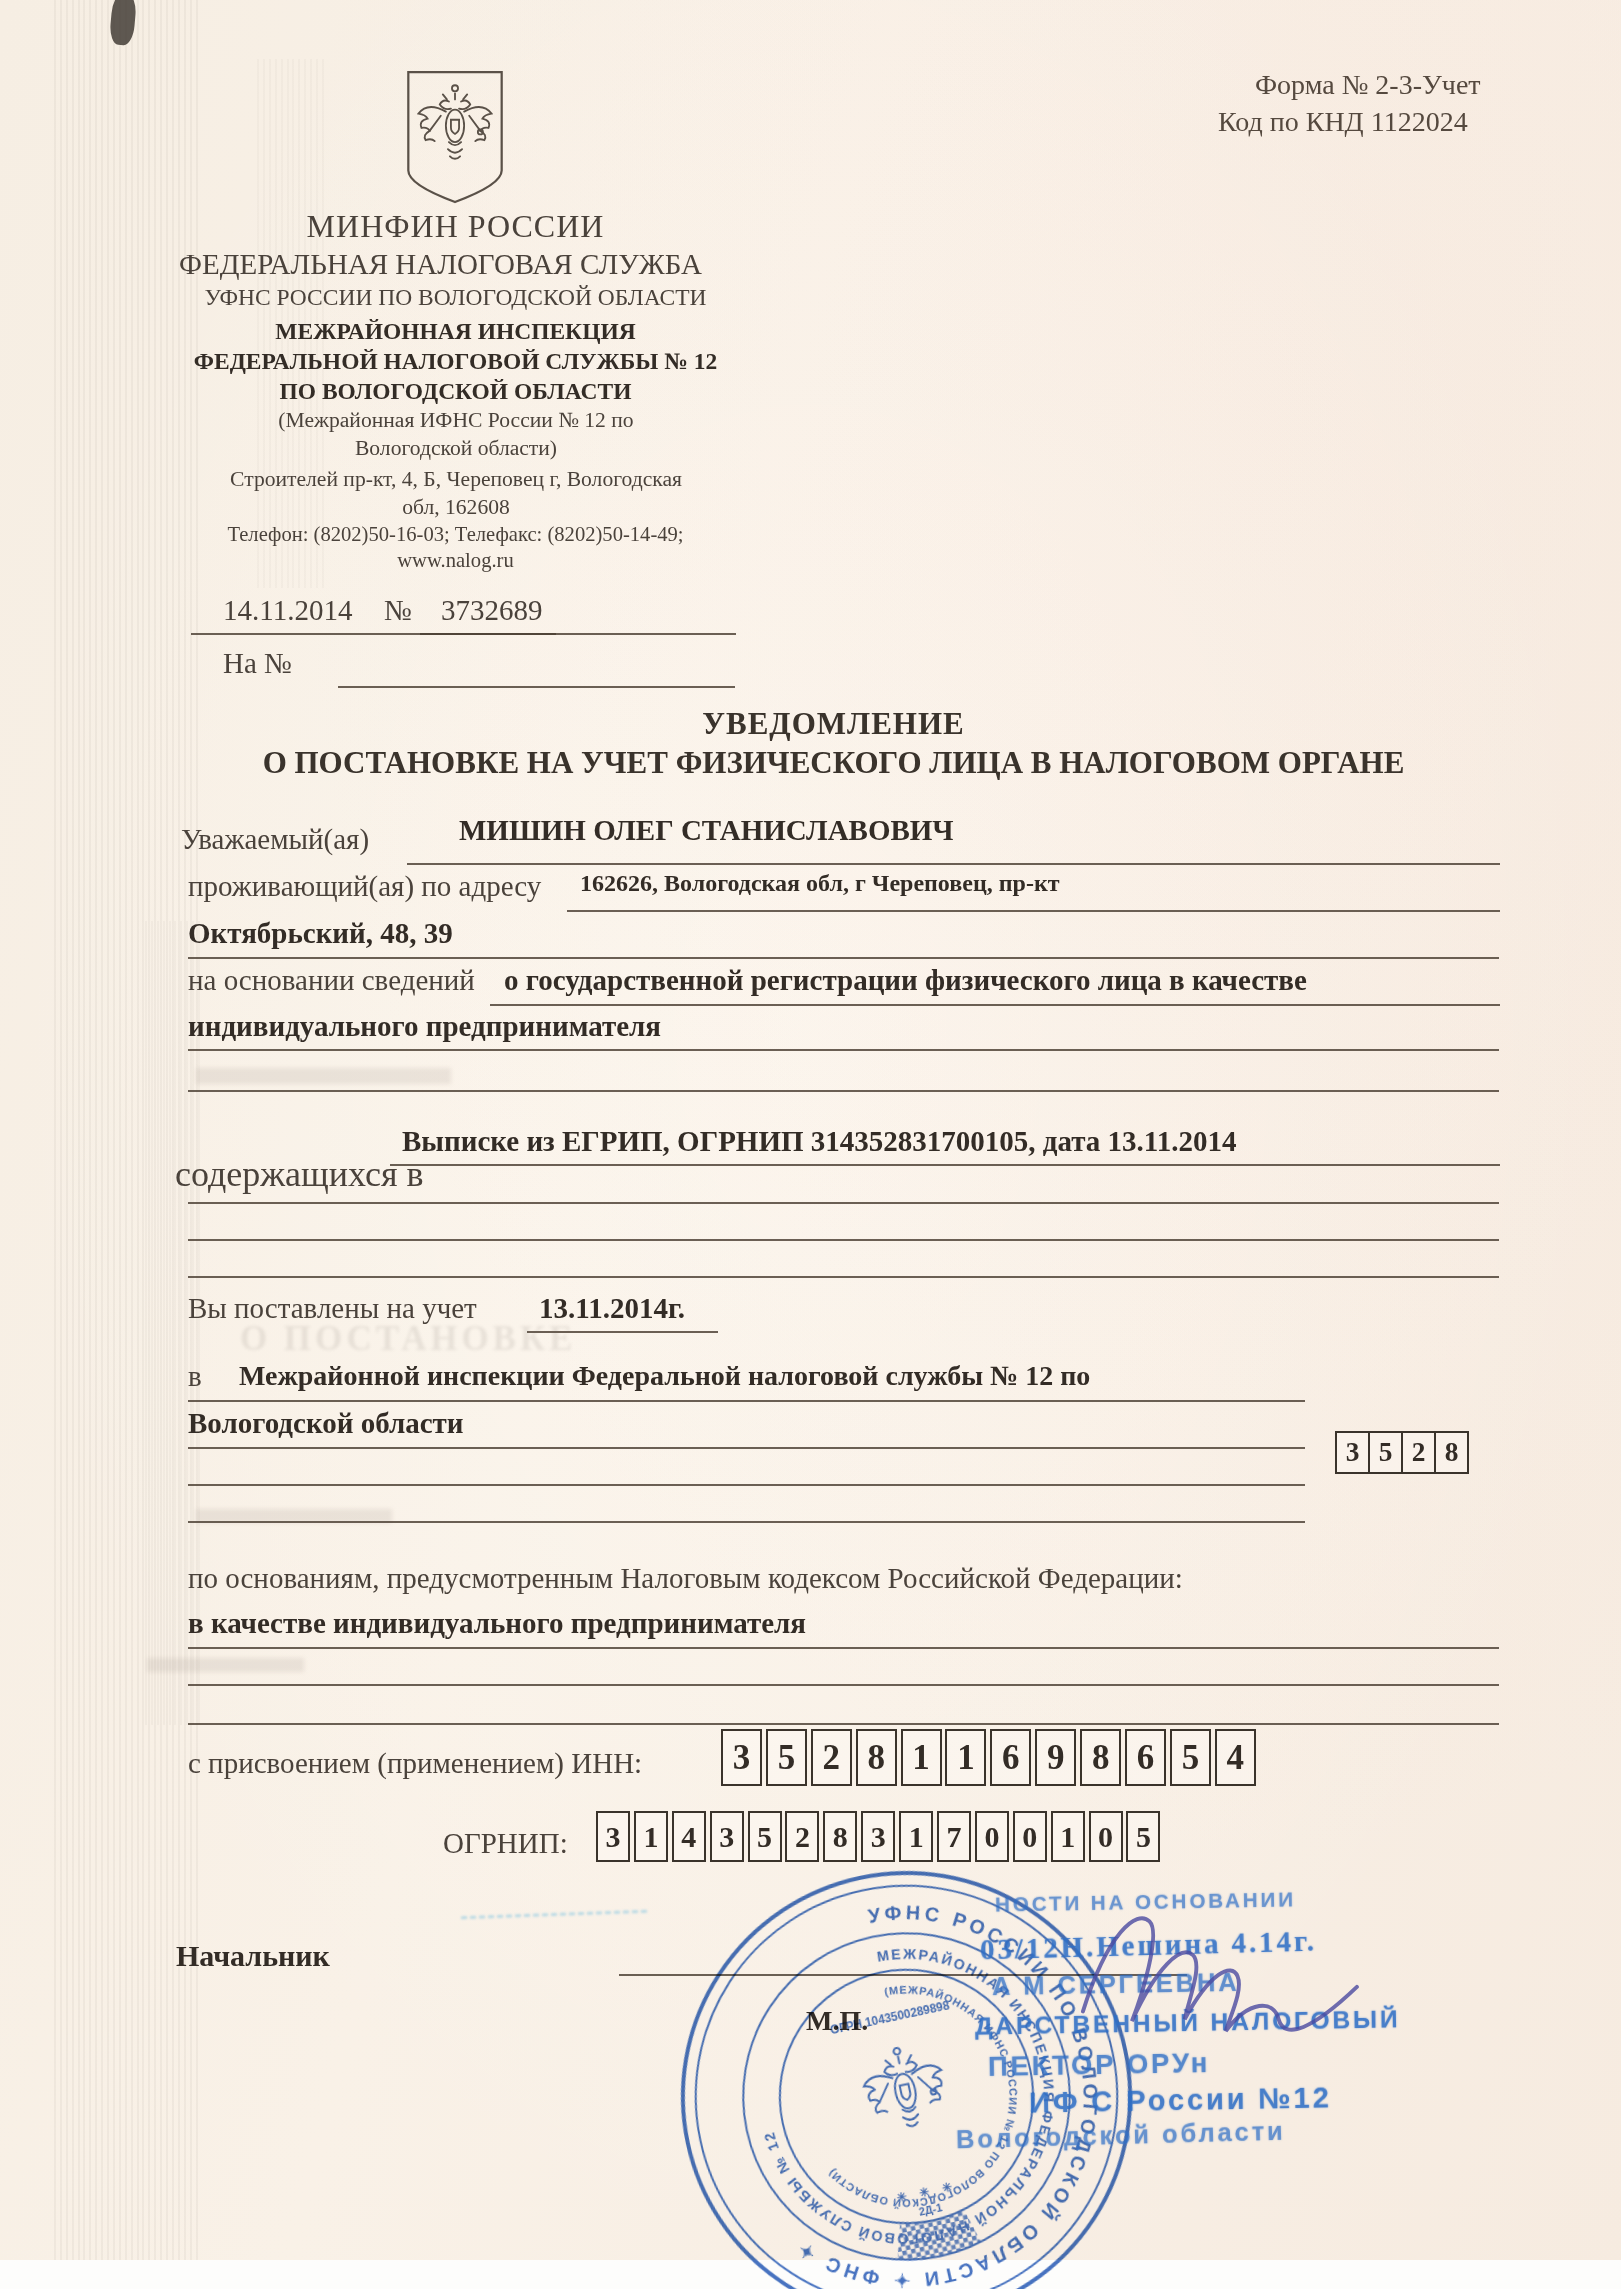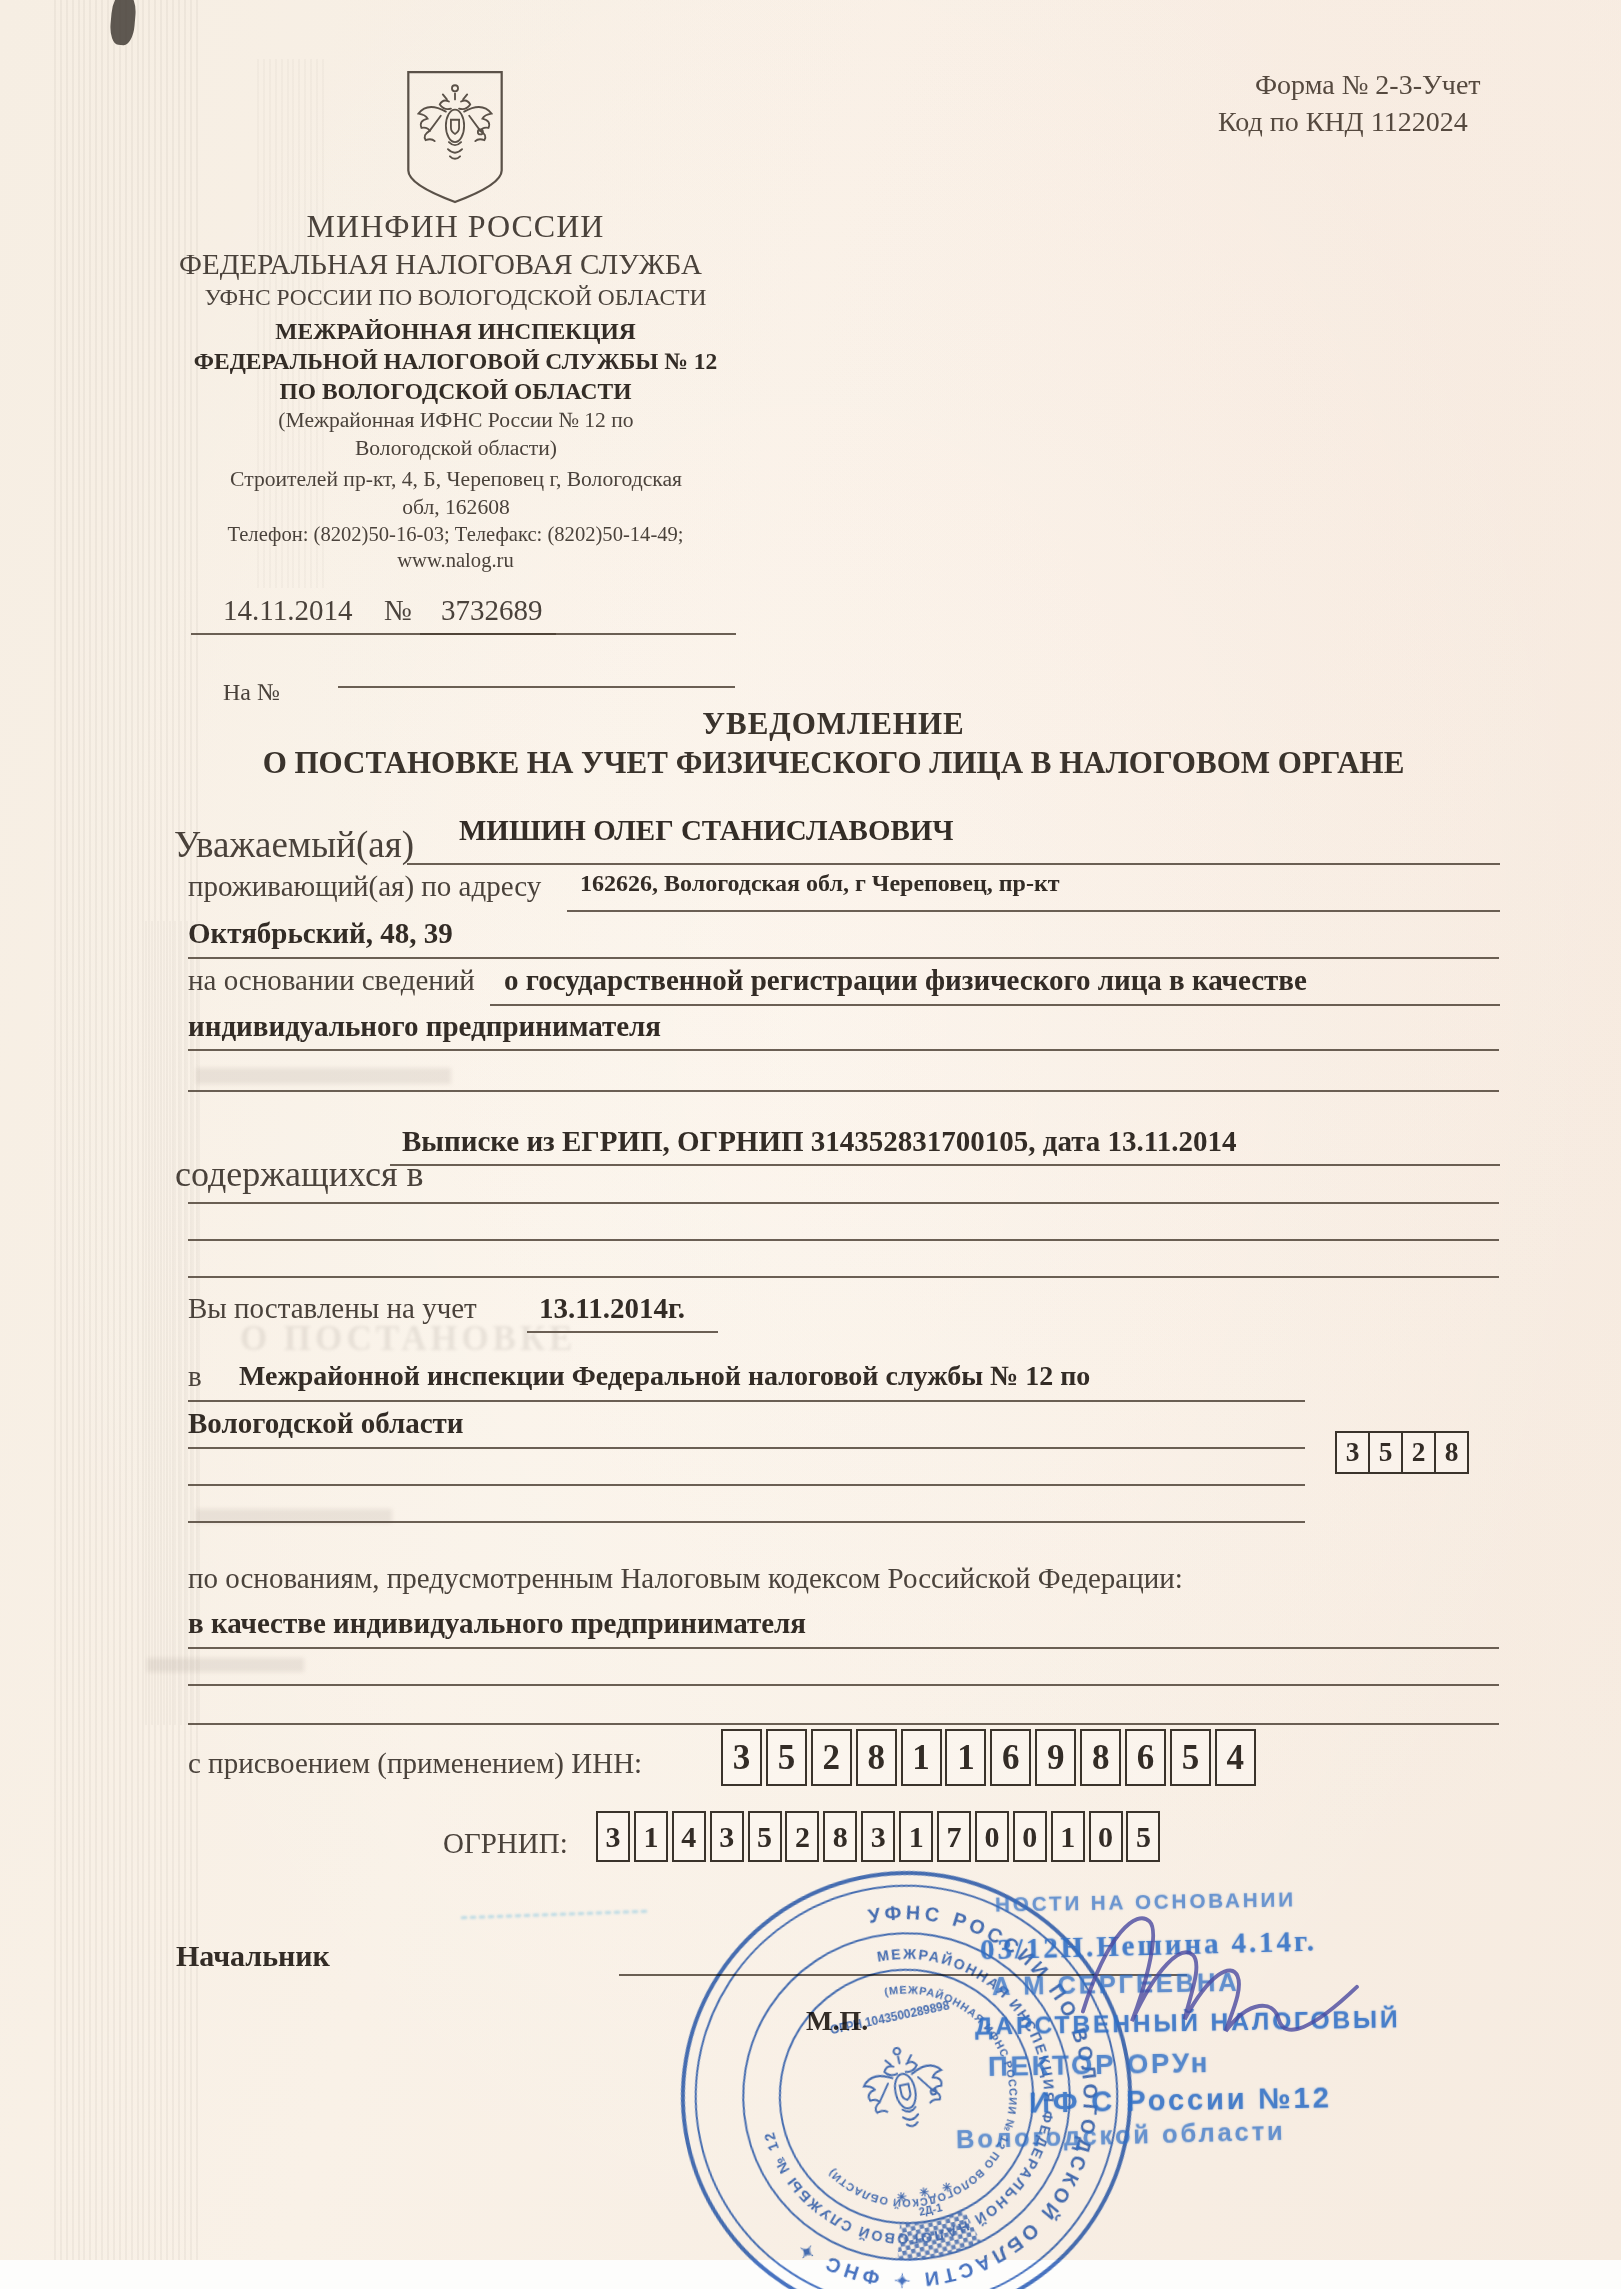--- a/index.html
+++ b/index.html
@@ -76,27 +76,27 @@
   <div class="abs t ctr" style="left:221px;top:406px;width:470px;font-size:21.6px;line-height:28px;">(Межрайонная ИФНС России № 12 по Вологодской области)</div>
   <div class="abs t ctr" style="left:211px;top:465px;width:490px;font-size:21.6px;line-height:28px;">Строителей пр-кт, 4, Б, Череповец г, Вологодская обл, 162608</div>
   <div class="abs t ctr" style="left:137px;top:523px;width:637px;font-size:20.6px;">Телефон: (8202)50-16-03; Телефакс: (8202)50-14-49;</div>
   <div class="abs t ctr" style="left:137px;top:549px;width:637px;font-size:20.6px;">www.nalog.ru</div>
 
   <div class="abs t" style="left:223px;top:594px;font-size:29px;">14.11.2014</div>
   <div class="abs t" style="left:384px;top:594px;font-size:29px;">№</div>
   <div class="abs t" style="left:441px;top:594px;font-size:29px;">3732689</div>
   <div class="abs ln" style="left:191px;top:633px;width:365px;"></div>
   <div class="abs ln" style="left:420px;top:633px;width:316px;"></div>
-  <div class="abs t" style="left:223px;top:647px;font-size:24px;margin-top:32px;">На №</div>
+  <div class="abs t" style="left:223px;top:647px;font-size:29px;">На №</div>
   <div class="abs ln" style="left:338px;top:686px;width:397px;"></div>
 
   <div class="abs t bld ctr" style="left:157px;top:706px;width:1353px;font-size:31px;letter-spacing:1px;color:#3a332c;">УВЕДОМЛЕНИЕ</div>
   <div class="abs t bld ctr" style="left:157px;top:745px;width:1353px;font-size:31px;color:#3a332c;">О ПОСТАНОВКЕ НА УЧЕТ ФИЗИЧЕСКОГО ЛИЦА В НАЛОГОВОМ ОРГАНЕ</div>
 
-  <div class="abs t" style="left:174px;top:823px;font-size:37px;">Уважаемый(ая)</div>
+  <div class="abs t" style="left:181px;top:823px;font-size:29px;">Уважаемый(ая)</div>
   <div class="abs t bld" style="left:459px;top:814px;font-size:29px;">МИШИН ОЛЕГ СТАНИСЛАВОВИЧ</div>
   <div class="abs ln" style="left:407px;top:863px;width:1093px;"></div>
 
   <div class="abs t" style="left:188px;top:870px;font-size:29px;">проживающий(ая) по адресу</div>
   <div class="abs t bld" style="left:580px;top:870px;font-size:24px;">162626, Вологодская обл, г Череповец, пр-кт</div>
   <div class="abs ln" style="left:567px;top:910px;width:933px;"></div>
   <div class="abs t bld" style="left:188px;top:917px;font-size:29px;">Октябрьский, 48, 39</div>
   <div class="abs ln" style="left:188px;top:957px;width:1311px;"></div>
 
   <div class="abs t" style="left:188px;top:964px;font-size:29px;">на основании сведений</div>

